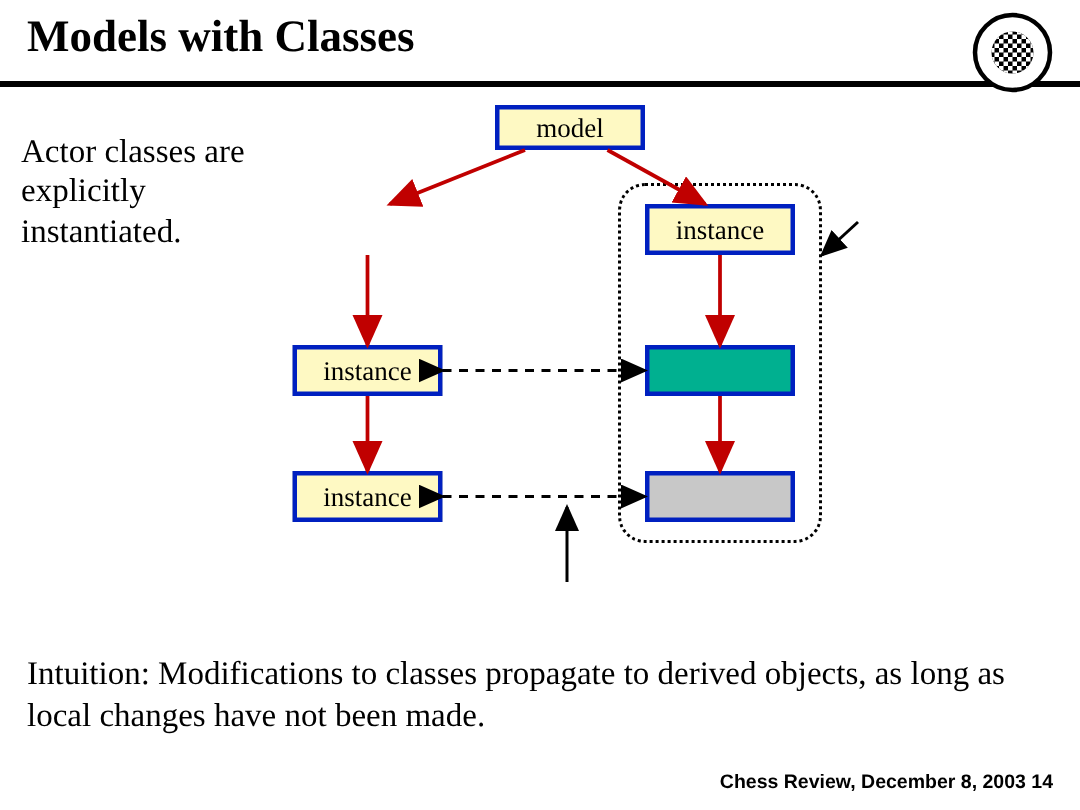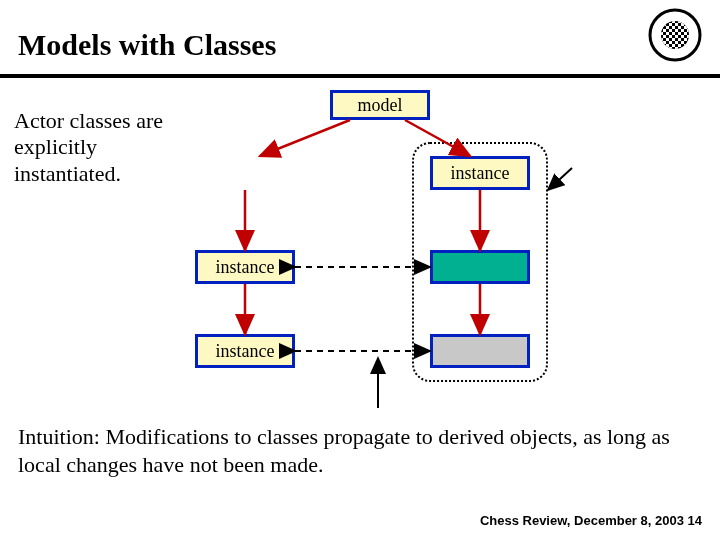--- a/index.html
+++ b/index.html
@@ -1,30 +1,30 @@
 <!DOCTYPE html>
 <html><head>
 <meta charset="utf-8">
 <style>
 *{margin:0;padding:0;box-sizing:border-box}
 body{width:720px;height:540px;background:#fff;font-family:"Comic Sans MS",cursive;position:relative;overflow:hidden}
-.hdr{padding:28px 18px 8px}
+.hdr{padding:8px 18px 8px}
 .ttl{font-size:30px;font-weight:bold}
 .hr{height:4px;background:#000;margin-top:4px}
 .logo{position:absolute;top:8px;right:18px;width:54px;height:54px}
 .stage{position:relative;width:636px;height:380px}
 .note{position:absolute;font-size:22px;line-height:1.2}
 .note-l{left:14px;top:30px;width:165px}
 .note-r{right:14px;top:22px;width:130px}
 .box{position:absolute;border:3px solid #0020c0;display:flex;align-items:center;justify-content:center;font-size:18px}
 .yl{background:#fef9c3}
 .gr{background:#00b090}
 .gy{background:#c8c8c8}
 .dotwrap{position:absolute;border:2px dotted #000;border-radius:18px}
-.intu{position:absolute;left:18px;right:18px;bottom:62px;font-size:22px;line-height:1.25}
+.intu{position:absolute;left:18px;right:18px;bottom:50px;font-size:22px;line-height:1.25}
 .ftr{position:absolute;right:18px;bottom:12px;font-family:Arial,sans-serif;font-size:13px;font-weight:bold}
 svg.conn{position:absolute;top:0;left:0;width:720px;height:380px;pointer-events:none}
 </style>
 </head>
 <body>
 
 <div class="hdr">
   <div class="ttl">Models with Classes</div>
   <div class="logo">
     <svg viewBox="0 0 54 54">

